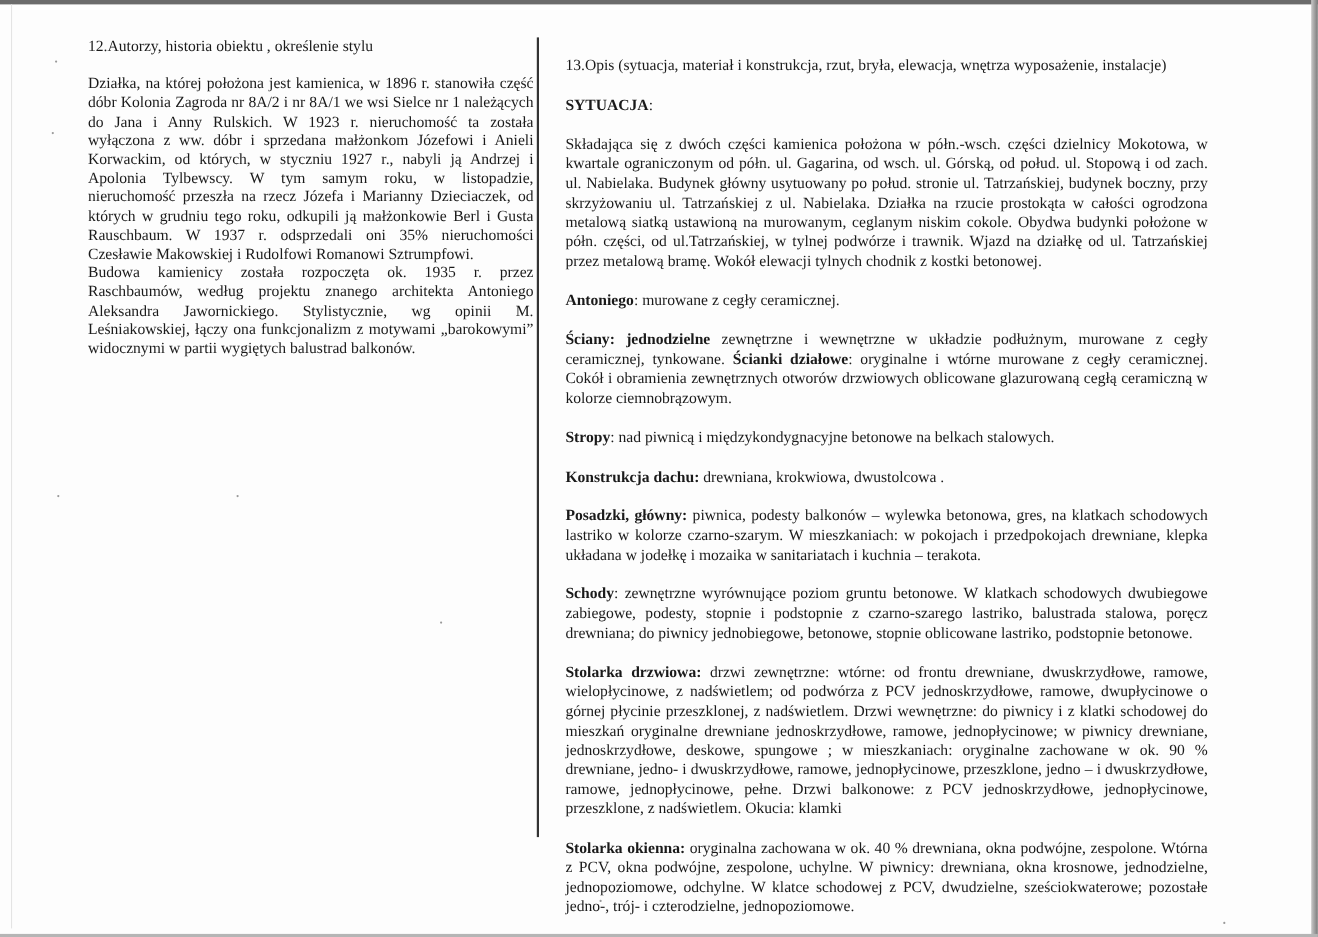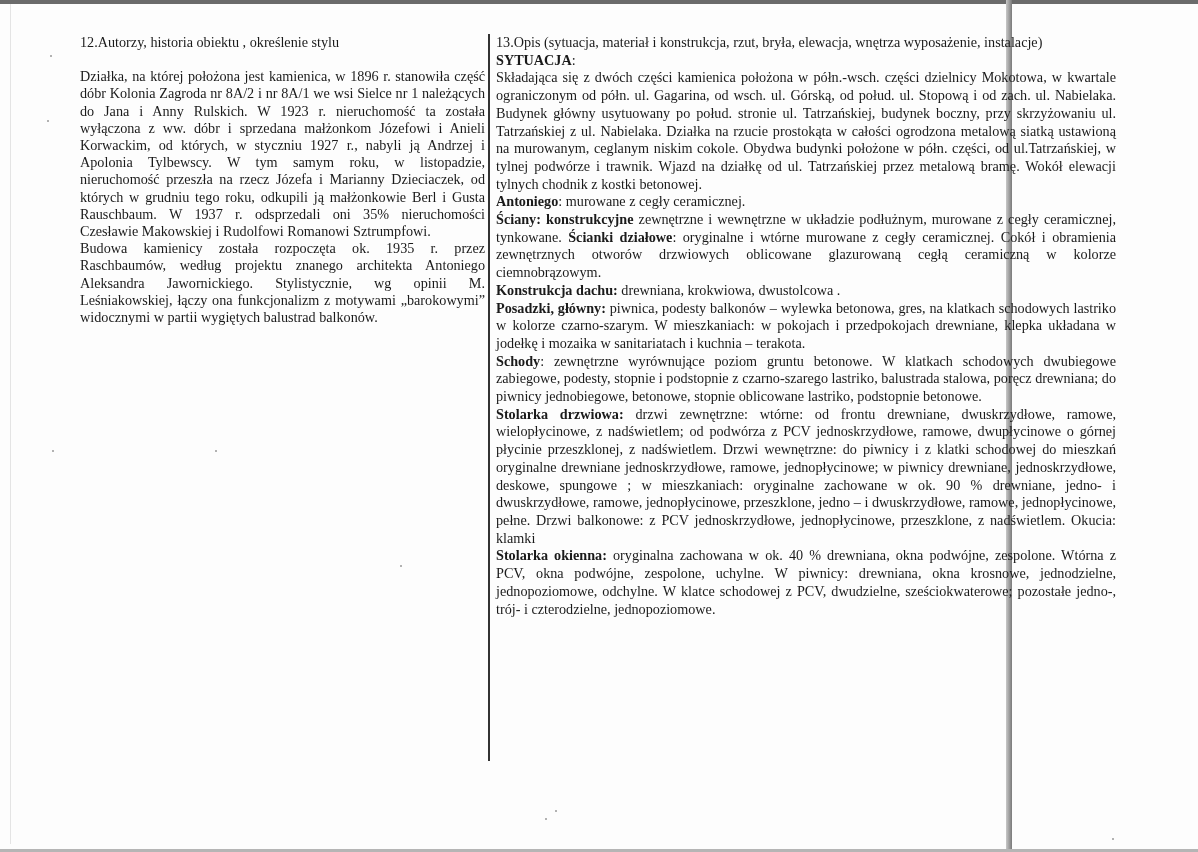--- a/index.html
+++ b/index.html
@@ -7,33 +7,33 @@
     width:1198px; height:852px; overflow:hidden;
     background:#fdfdfd;
     font-family:"Liberation Serif", "DejaVu Serif", serif;
     color:#1a1a1a;
     position:relative;
   }
   .scan-top { position:absolute; left:0; top:0; width:1198px; height:4px; background:#6b6b6b; }
   .scan-right { position:absolute; right:0; top:0; width:6px; height:852px; background:linear-gradient(to right,#c8c8c8,#7a7a7a); }
   .scan-bottom { position:absolute; left:0; bottom:0; width:1198px; height:3px; background:#b5b5b5; }
   .scan-left { position:absolute; left:10px; top:4px; width:1px; height:840px; background:#e4e4e4; }
-  .page { position:absolute; left:0; top:0; width:1012px; height:852px; }
+  .page { position:absolute; left:0; top:0; width:1198px; height:852px; }
   .col-left {
     position:absolute; left:80px; top:34px; width:405px;
     font-size:14.2px; line-height:17.2px;
   }
   .col-left .title { margin:0 0 17px 0; }
   .col-left p { margin:0; text-align:justify; text-align-last:left; }
   .divider { position:absolute; left:488px; top:34px; width:1.5px; height:727px; background:#333; }
   .col-right {
     position:absolute; left:496px; top:34px; width:620px;
     font-size:14.2px; line-height:17.7px;
   }
-  .col-right p { margin:0; text-align:justify; text-align-last:left; }
+  .col-right p { margin:18px; text-align:justify; text-align-last:left; }
   .col-right .heading { font-weight:bold; }
   .b { font-weight:bold; }
   .bi { font-weight:bold; }
   .i { }
   .speck { position:absolute; width:2px; height:2px; background:#999; border-radius:50%; }
 </style>
 </head>
 <body>
 
 <div class="page">
@@ -50,22 +50,23 @@
 
   <div class="divider"></div>
 
   <div class="col-right">
     <p>13.Opis (sytuacja, materiał i konstrukcja, rzut, bryła, elewacja, wnętrza wyposażenie, instalacje)</p>
     <p><span class="heading">SYTUACJA</span><span>:</span></p>
     <p>Składająca się z dwóch części kamienica położona w półn.-wsch. części dzielnicy Mokotowa, w kwartale ograniczonym od półn. ul. Gagarina, od wsch. ul. Górską, od połud. ul. Stopową i od zach. ul. Nabielaka. Budynek główny usytuowany po połud. stronie ul. Tatrzańskiej, budynek boczny, przy skrzyżowaniu ul. Tatrzańskiej z ul. Nabielaka. Działka na rzucie prostokąta w całości ogrodzona metalową siatką ustawioną na murowanym, ceglanym niskim cokole. Obydwa budynki położone w półn. części, od ul.Tatrzańskiej, w tylnej podwórze i trawnik. Wjazd na działkę od ul. Tatrzańskiej przez metalową bramę. Wokół elewacji tylnych chodnik z kostki betonowej.</p>
 
     <p><span class="b">Antoniego</span><span>: murowane z cegły ceramicznej.</span></p>
 
-    <p><span class="bi">Ściany:</span><span class="b"> konstrukcyjne</span><span> zewnętrzne i wewnętrzne w układzie podłużnym, murowane z cegły ceramicznej, tynkowane. </span><span class="b">Ścianki działowe</span><span>: oryginalne i wtórne murowane z cegły ceramicznej. Cokół i obramienia zewnętrznych otworów drzwiowych oblicowane glazurowaną cegłą ceramiczną w kolorze ciemnobrązowym.</span></p>
+    <p><span class="bi">Ściany:</span><span class="b"> jednodzielne</span><span> zewnętrzne i wewnętrzne w układzie podłużnym, murowane z cegły ceramicznej, tynkowane. </span><span class="b">Ścianki działowe</span><span>: oryginalne i wtórne murowane z cegły ceramicznej. Cokół i obramienia zewnętrznych otworów drzwiowych oblicowane glazurowaną cegłą ceramiczną w kolorze ciemnobrązowym.</span></p>
 
+    <p><span class="b">Stropy</span><span>: nad piwnicą i międzykondygnacyjne betonowe na belkach stalowych.</span></p>
 
     <p><span class="bi">Konstrukcja dachu:</span><span> drewniana, krokwiowa, dwustolcowa .</span></p>
 
 
     <p><span class="bi">Posadzki, główny:</span><span> piwnica, podesty balkonów – wylewka betonowa, gres, na klatkach schodowych lastriko w kolorze czarno-szarym. W mieszkaniach: w pokojach i przedpokojach drewniane, klepka układana w jodełkę i mozaika w sanitariatach i kuchnia – terakota.</span></p>
 
     <p><span class="b">Schody</span><span>: zewnętrzne wyrównujące poziom gruntu betonowe. W klatkach schodowych dwubiegowe zabiegowe, podesty, stopnie i podstopnie z czarno-szarego lastriko, balustrada stalowa, poręcz drewniana; do piwnicy jednobiegowe, betonowe, stopnie oblicowane lastriko, podstopnie betonowe.</span></p>
 
     <p><span class="b">Stolarka drzwiowa:</span><span> drzwi zewnętrzne: wtórne: od frontu drewniane, dwuskrzydłowe, ramowe, wielopłycinowe, z nadświetlem; od podwórza z PCV jednoskrzydłowe, ramowe, dwupłycinowe o górnej płycinie przeszklonej, z nadświetlem. Drzwi wewnętrzne: do piwnicy i z klatki schodowej do mieszkań oryginalne drewniane jednoskrzydłowe, ramowe, jednopłycinowe; w piwnicy drewniane, jednoskrzydłowe, deskowe, spungowe ; w mieszkaniach: oryginalne zachowane w ok. 90 % drewniane, jedno- i dwuskrzydłowe, ramowe, jednopłycinowe, przeszklone, jedno – i dwuskrzydłowe, ramowe, jednopłycinowe, pełne. </span><span class="i">Drzwi balkonowe</span><span>: z PCV jednoskrzydłowe, jednopłycinowe, przeszklone, z nadświetlem. Okucia: klamki</span></p>
 

